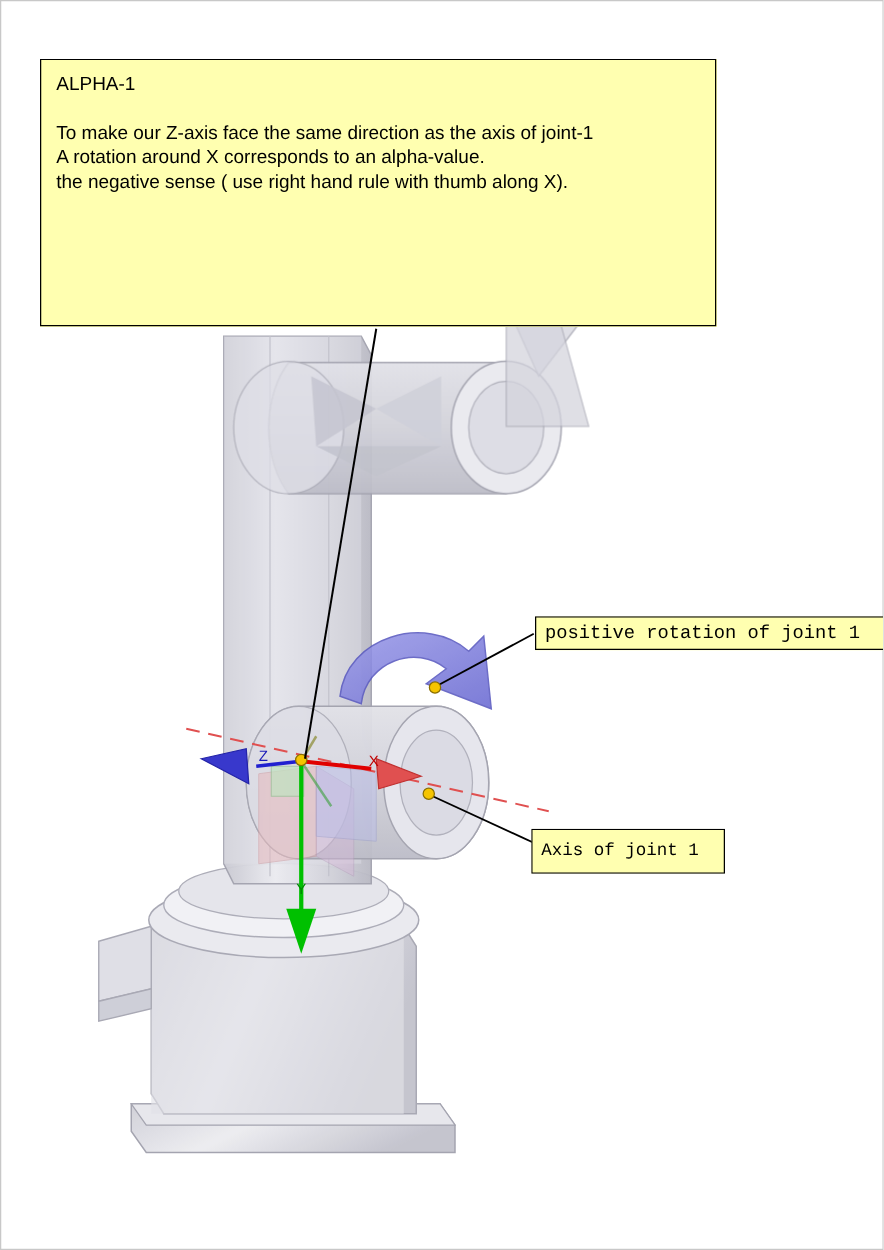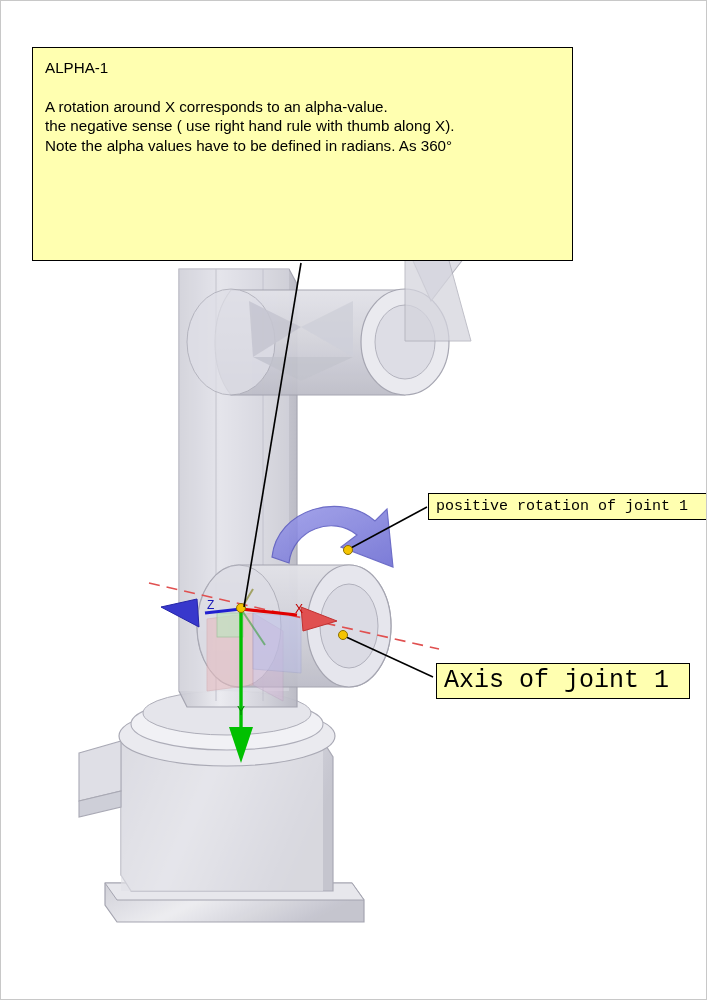--- a/index.html
+++ b/index.html
@@ -51,24 +51,24 @@
     font-family:Liberation Mono, monospace;
   }
   #positive-rotation-callout{
     left:427px;
     top:492px;
     height:27px;
     font-size:15px;
     line-height:20px;
   }
   #axis-callout{
-    left:435px;
+    left:424px;
     top:662px;
     height:36px;
-    font-size:25px;
+    font-size:14px;
     line-height:28px;
   }
   .callout-text{color:#000;}
 </style>
 </head>
 <body>
 
 <div id="page">
 
   <svg class="svg-layer" viewBox="0 0 707 1000">
@@ -185,23 +185,23 @@
     <line x1="426" y1="506" x2="348" y2="548" stroke="#000000" stroke-width="1.5"></line>
     <circle cx="347" cy="549" r="4.5" fill="#f5c400" stroke="#8a6f00" stroke-width="1"></circle>
 
     <line x1="432" y1="676" x2="343" y2="635" stroke="#000000" stroke-width="1.5"></line>
     <circle cx="342" cy="634" r="4.5" fill="#f5c400" stroke="#8a6f00" stroke-width="1"></circle>
   </svg>
 
   <div class="callout" id="alpha-note">
     <div class="line">ALPHA-1</div>
     <div class="line blank"></div>
+    <div class="line">To make our Z-axis face the same direction as the axis of joint-1</div>
     <div class="line">A rotation around X corresponds to an alpha-value.</div>
     <div class="line">the negative sense ( use right hand rule with thumb along X).</div>
-    <div class="line">Note the alpha values have to be defined in radians. As 360°</div>
     <div class="line blank"></div>
   </div>
 
   <div class="callout small-callout" id="positive-rotation-callout">
     <span class="callout-text">positive rotation of joint 1</span>
   </div>
 
   <div class="callout small-callout" id="axis-callout">
     <span class="callout-text">Axis of joint 1</span>
   </div>

